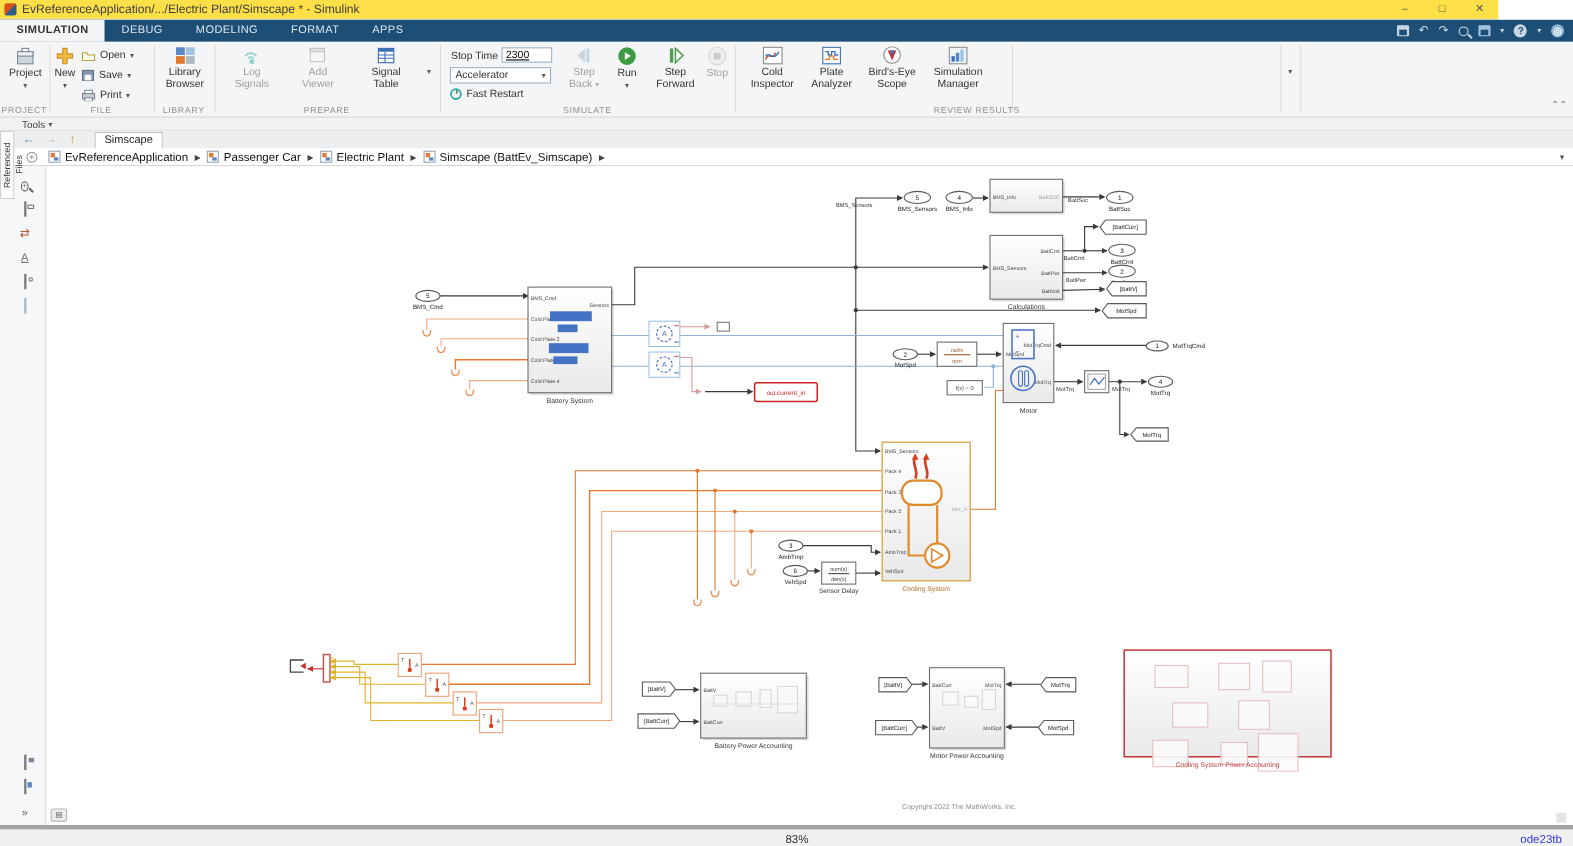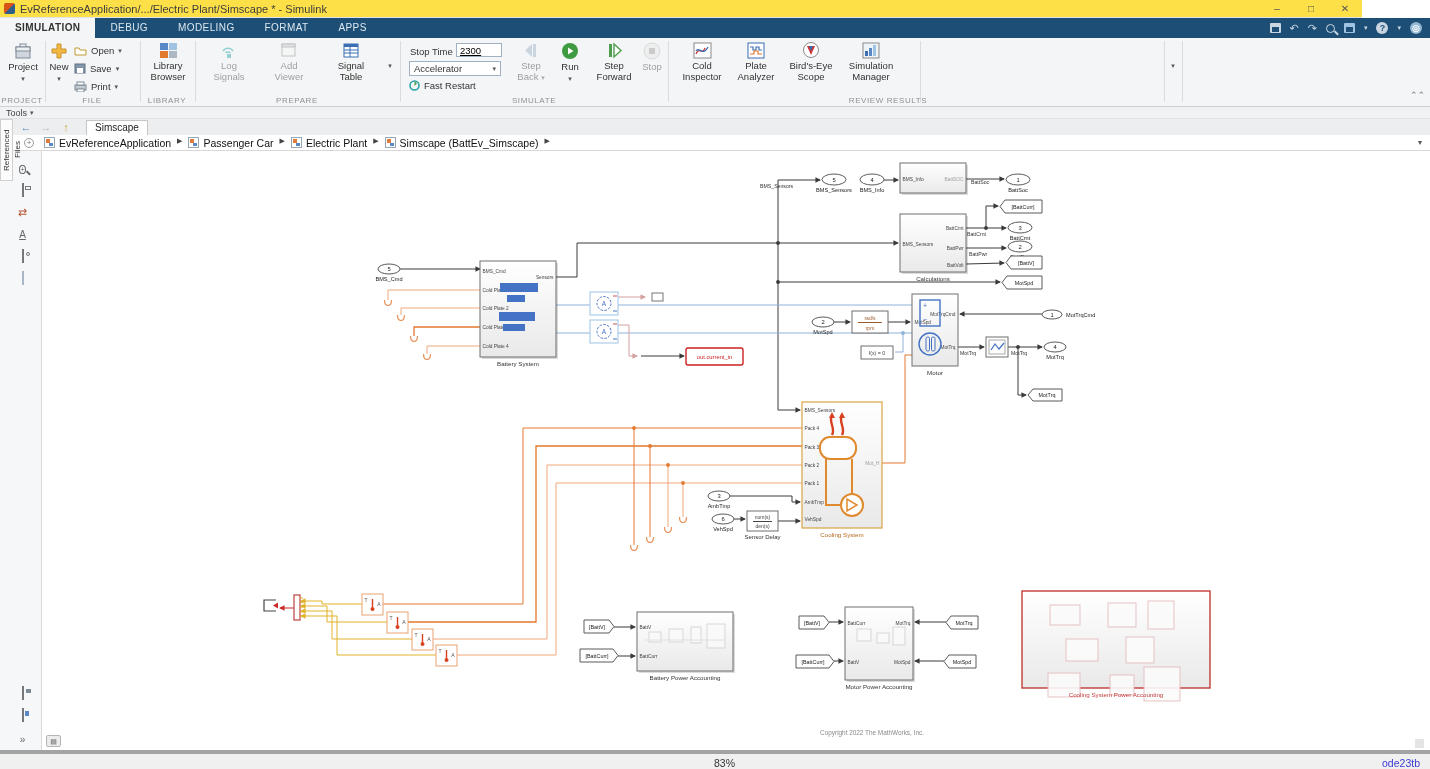--- a/index.html
+++ b/index.html
@@ -32,21 +32,21 @@
 .tsbig{position:absolute;top:4px;text-align:center;font-size:9.5px;color:#333;line-height:1.12}
 .tsbig .ic{display:block;margin:0 auto 2px}
 .dim{opacity:.45}
 .caret7{font-size:7px;color:#555}
 .tsrow{position:absolute;display:flex;align-items:center;gap:4px;font-size:9.5px;color:#333}
 .fld{position:absolute;font-size:9.5px;color:#333}
 .stopinput{position:absolute;width:46px;height:14px;border:1px solid #9fb1c0;background:#fff;font-size:9.5px;padding:0 3px;font-family:"Liberation Sans",sans-serif}
 .combo{position:absolute;width:92px;height:15px;border:1px solid #9fb1c0;background:#fff;font-size:9.5px;color:#333;display:flex;align-items:center;padding:0 4px;justify-content:space-between}
 .collapsebtn{position:absolute;right:6px;bottom:4px;width:14px;height:12px;color:#777;font-size:9px;text-align:center;line-height:11px}
 
-.toolsrow{position:absolute;left:0;top:107px;width:1430px;height:12px;background:#f1f2f3;border-bottom:1px solid #e2e2e2;z-index:4;font-size:9px;color:#444;display:flex;align-items:center;padding-left:6px;gap:3px}
+.toolsrow{position:absolute;left:0;top:107px;width:1430px;height:12px;background:#f1f2f3;border-bottom:1px solid #e2e2e2;z-index:4;font-size:9px;color:#444;display:flex;align-items:center;padding-left:20px;gap:3px}
 .navrow{position:absolute;left:0;top:119px;width:1430px;height:16px;background:#eceeef;z-index:4;display:flex;align-items:flex-end}
 .navbtn{font-size:11px;font-weight:bold;width:20px;text-align:center;line-height:15px}
 .doctab{height:15px;background:#fff;border:1px solid #c5c5c5;border-bottom:none;font-size:10px;color:#222;padding:0 8px;line-height:14px;margin-left:10px}
 .crumbrow{position:absolute;left:0;top:135px;width:1430px;height:16px;background:#fff;border-bottom:1px solid #d8d8d8;z-index:4;display:flex;align-items:center;padding-left:24px}
 .plusbtn{width:10px;height:10px;border:1px solid #999;border-radius:50%;color:#777;font-size:8px;line-height:8px;text-align:center;margin-right:10px}
 .bc-item{display:flex;align-items:center;font-size:10.5px;color:#111}
 .bc-ico{width:11px;height:11px;border:1px solid #97a6b4;background:#fff;margin-right:4px;position:relative}
 .bc-ico:after{content:"";position:absolute;left:1px;top:1px;width:4px;height:4px;background:#e07b39}
 .bc-ico:before{content:"";position:absolute;right:1px;bottom:1px;width:4px;height:3px;background:#5a87c5}
 .bc-sep{font-size:7px;color:#444;margin:0 6px}
@@ -285,21 +285,21 @@
 
   <div class="navrow">
     <span class="navbtn" style="color:#5d8db8;margin-left:16px">←</span>
     <span class="navbtn" style="color:#bcbcbc">→</span>
     <span class="navbtn" style="color:#c9a23a">↑</span>
     <span class="doctab">Simscape</span>
   </div>
 
   <div class="crumbrow">
     <span class="plusbtn">+</span>
-    <span id="crumbs" style="display:flex;">
+    <span id="crumbs" style="display:flex;align-items:center">
         <span class="bc-item">
           <span class="bc-ico"></span>
           <span>EvReferenceApplication</span>
         </span>
         <span class="bc-sep">▶</span>
         <span class="bc-item">
           <span class="bc-ico"></span>
           <span>Passenger Car</span>
         </span>
         <span class="bc-sep">▶</span>

